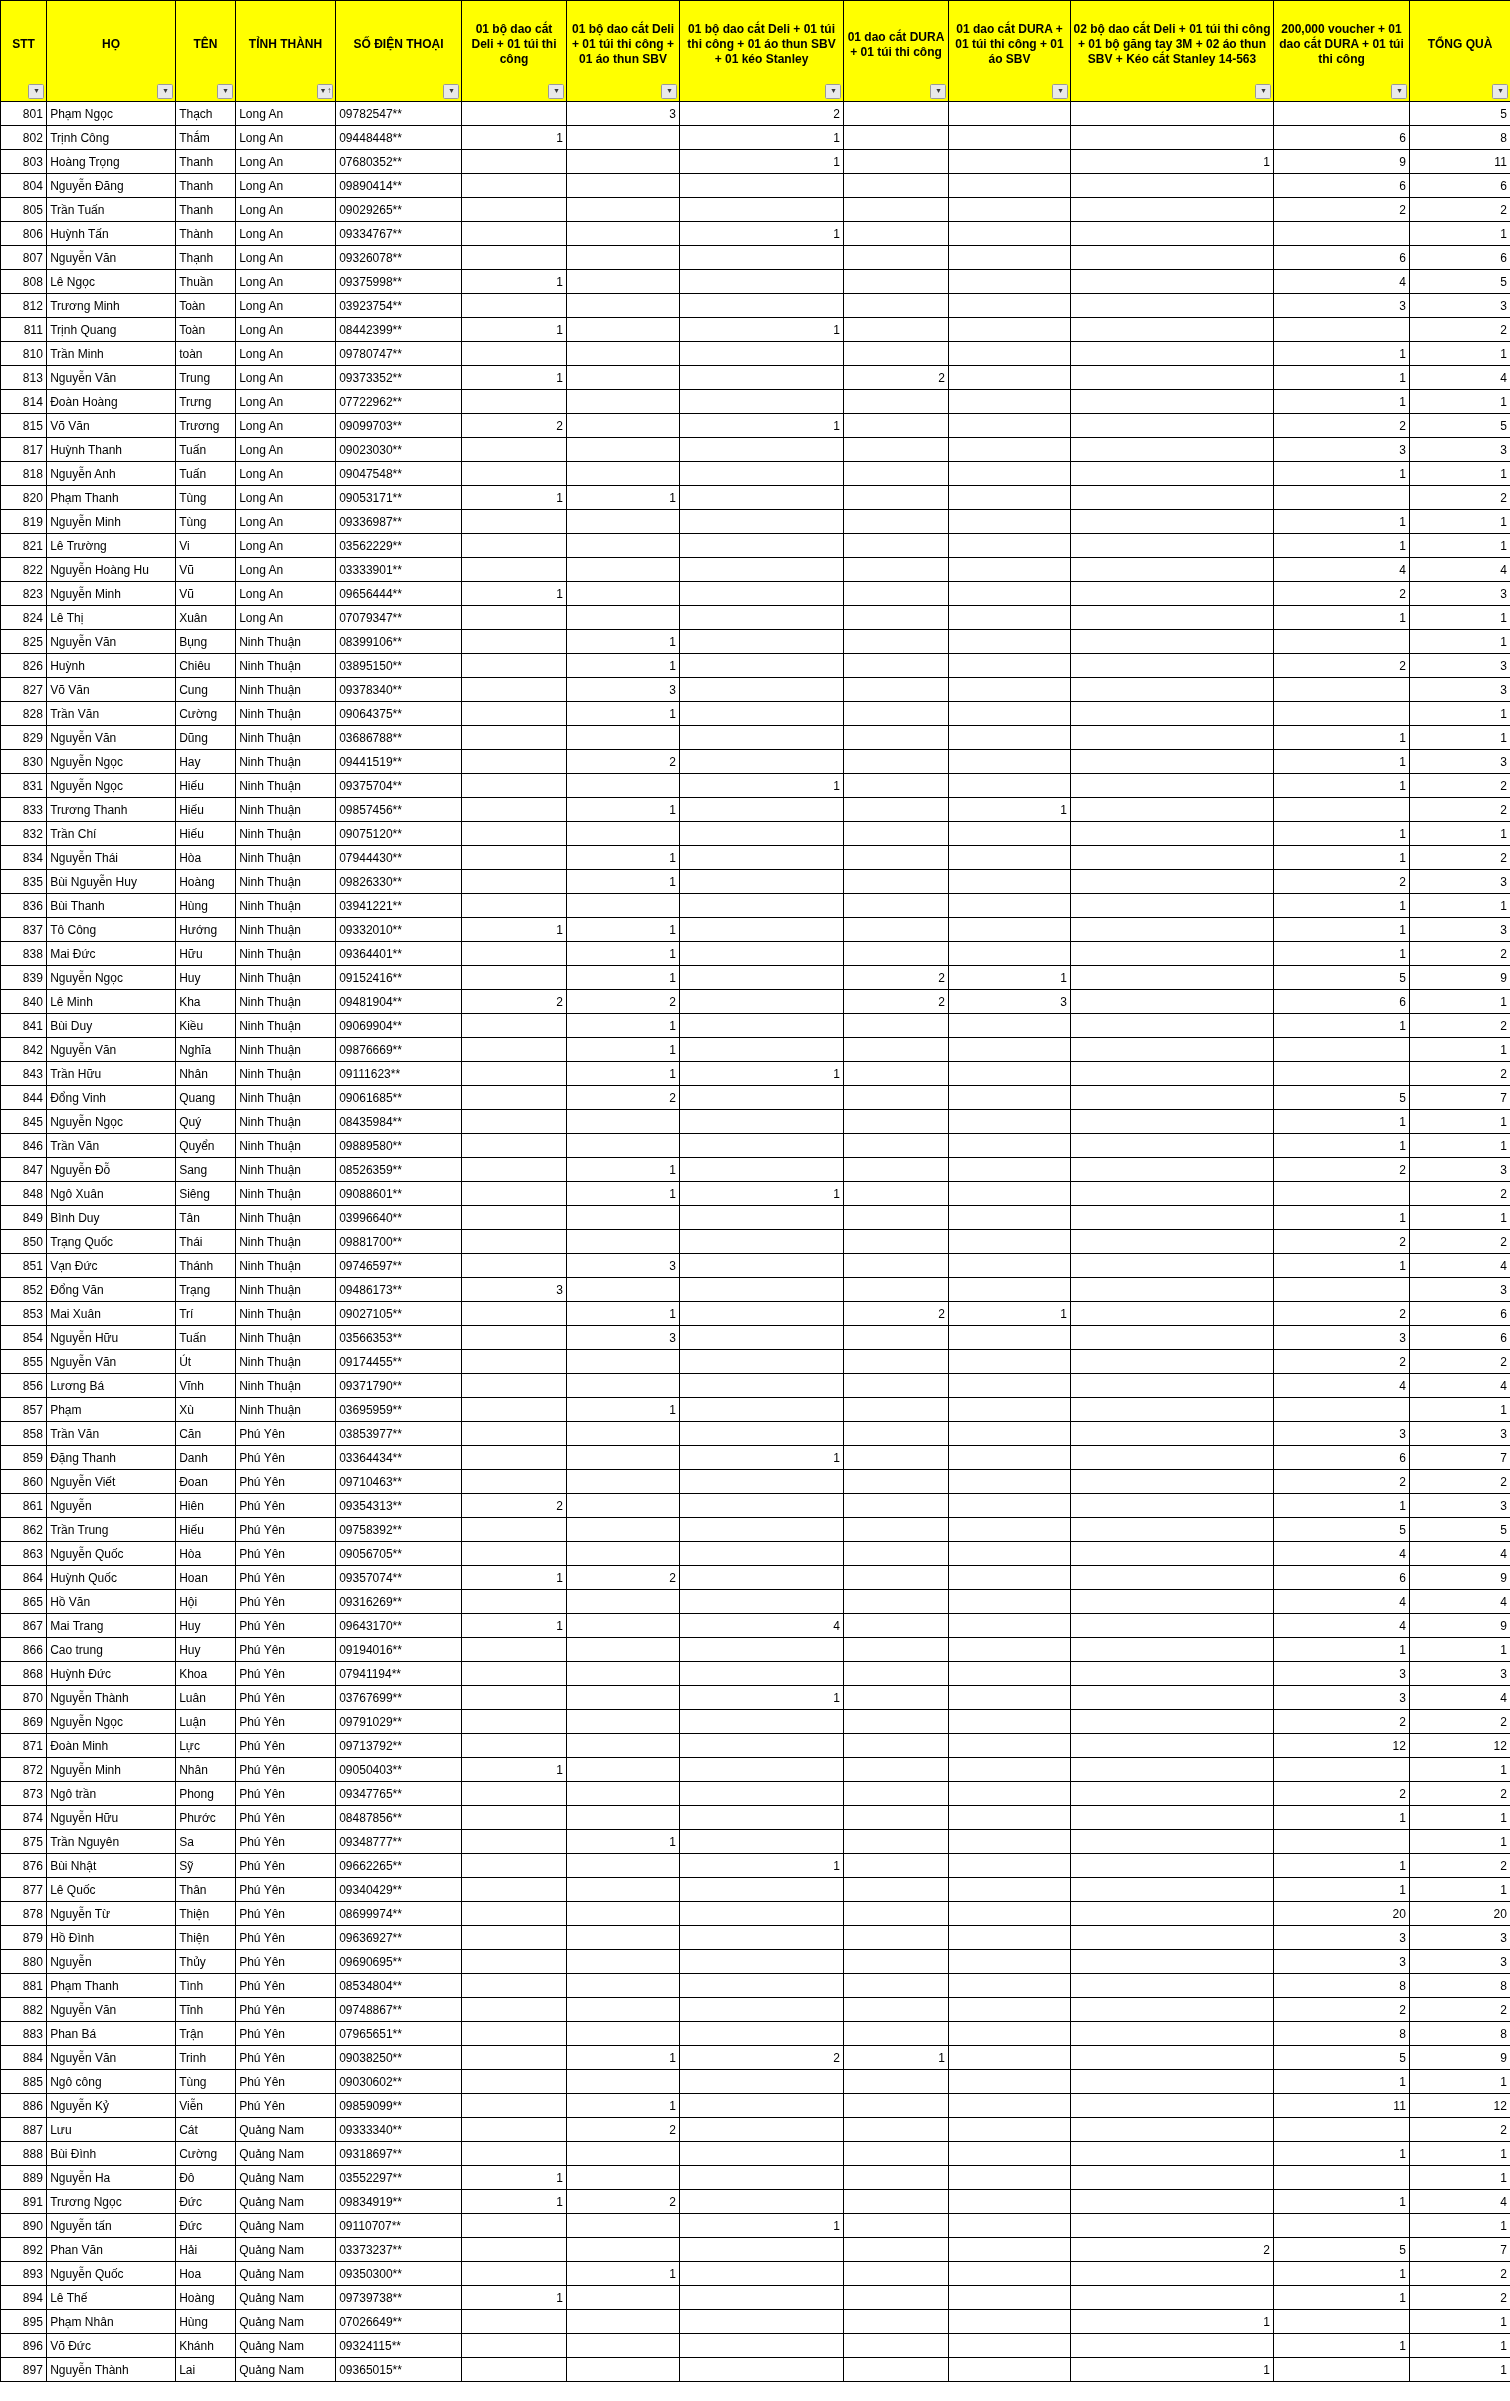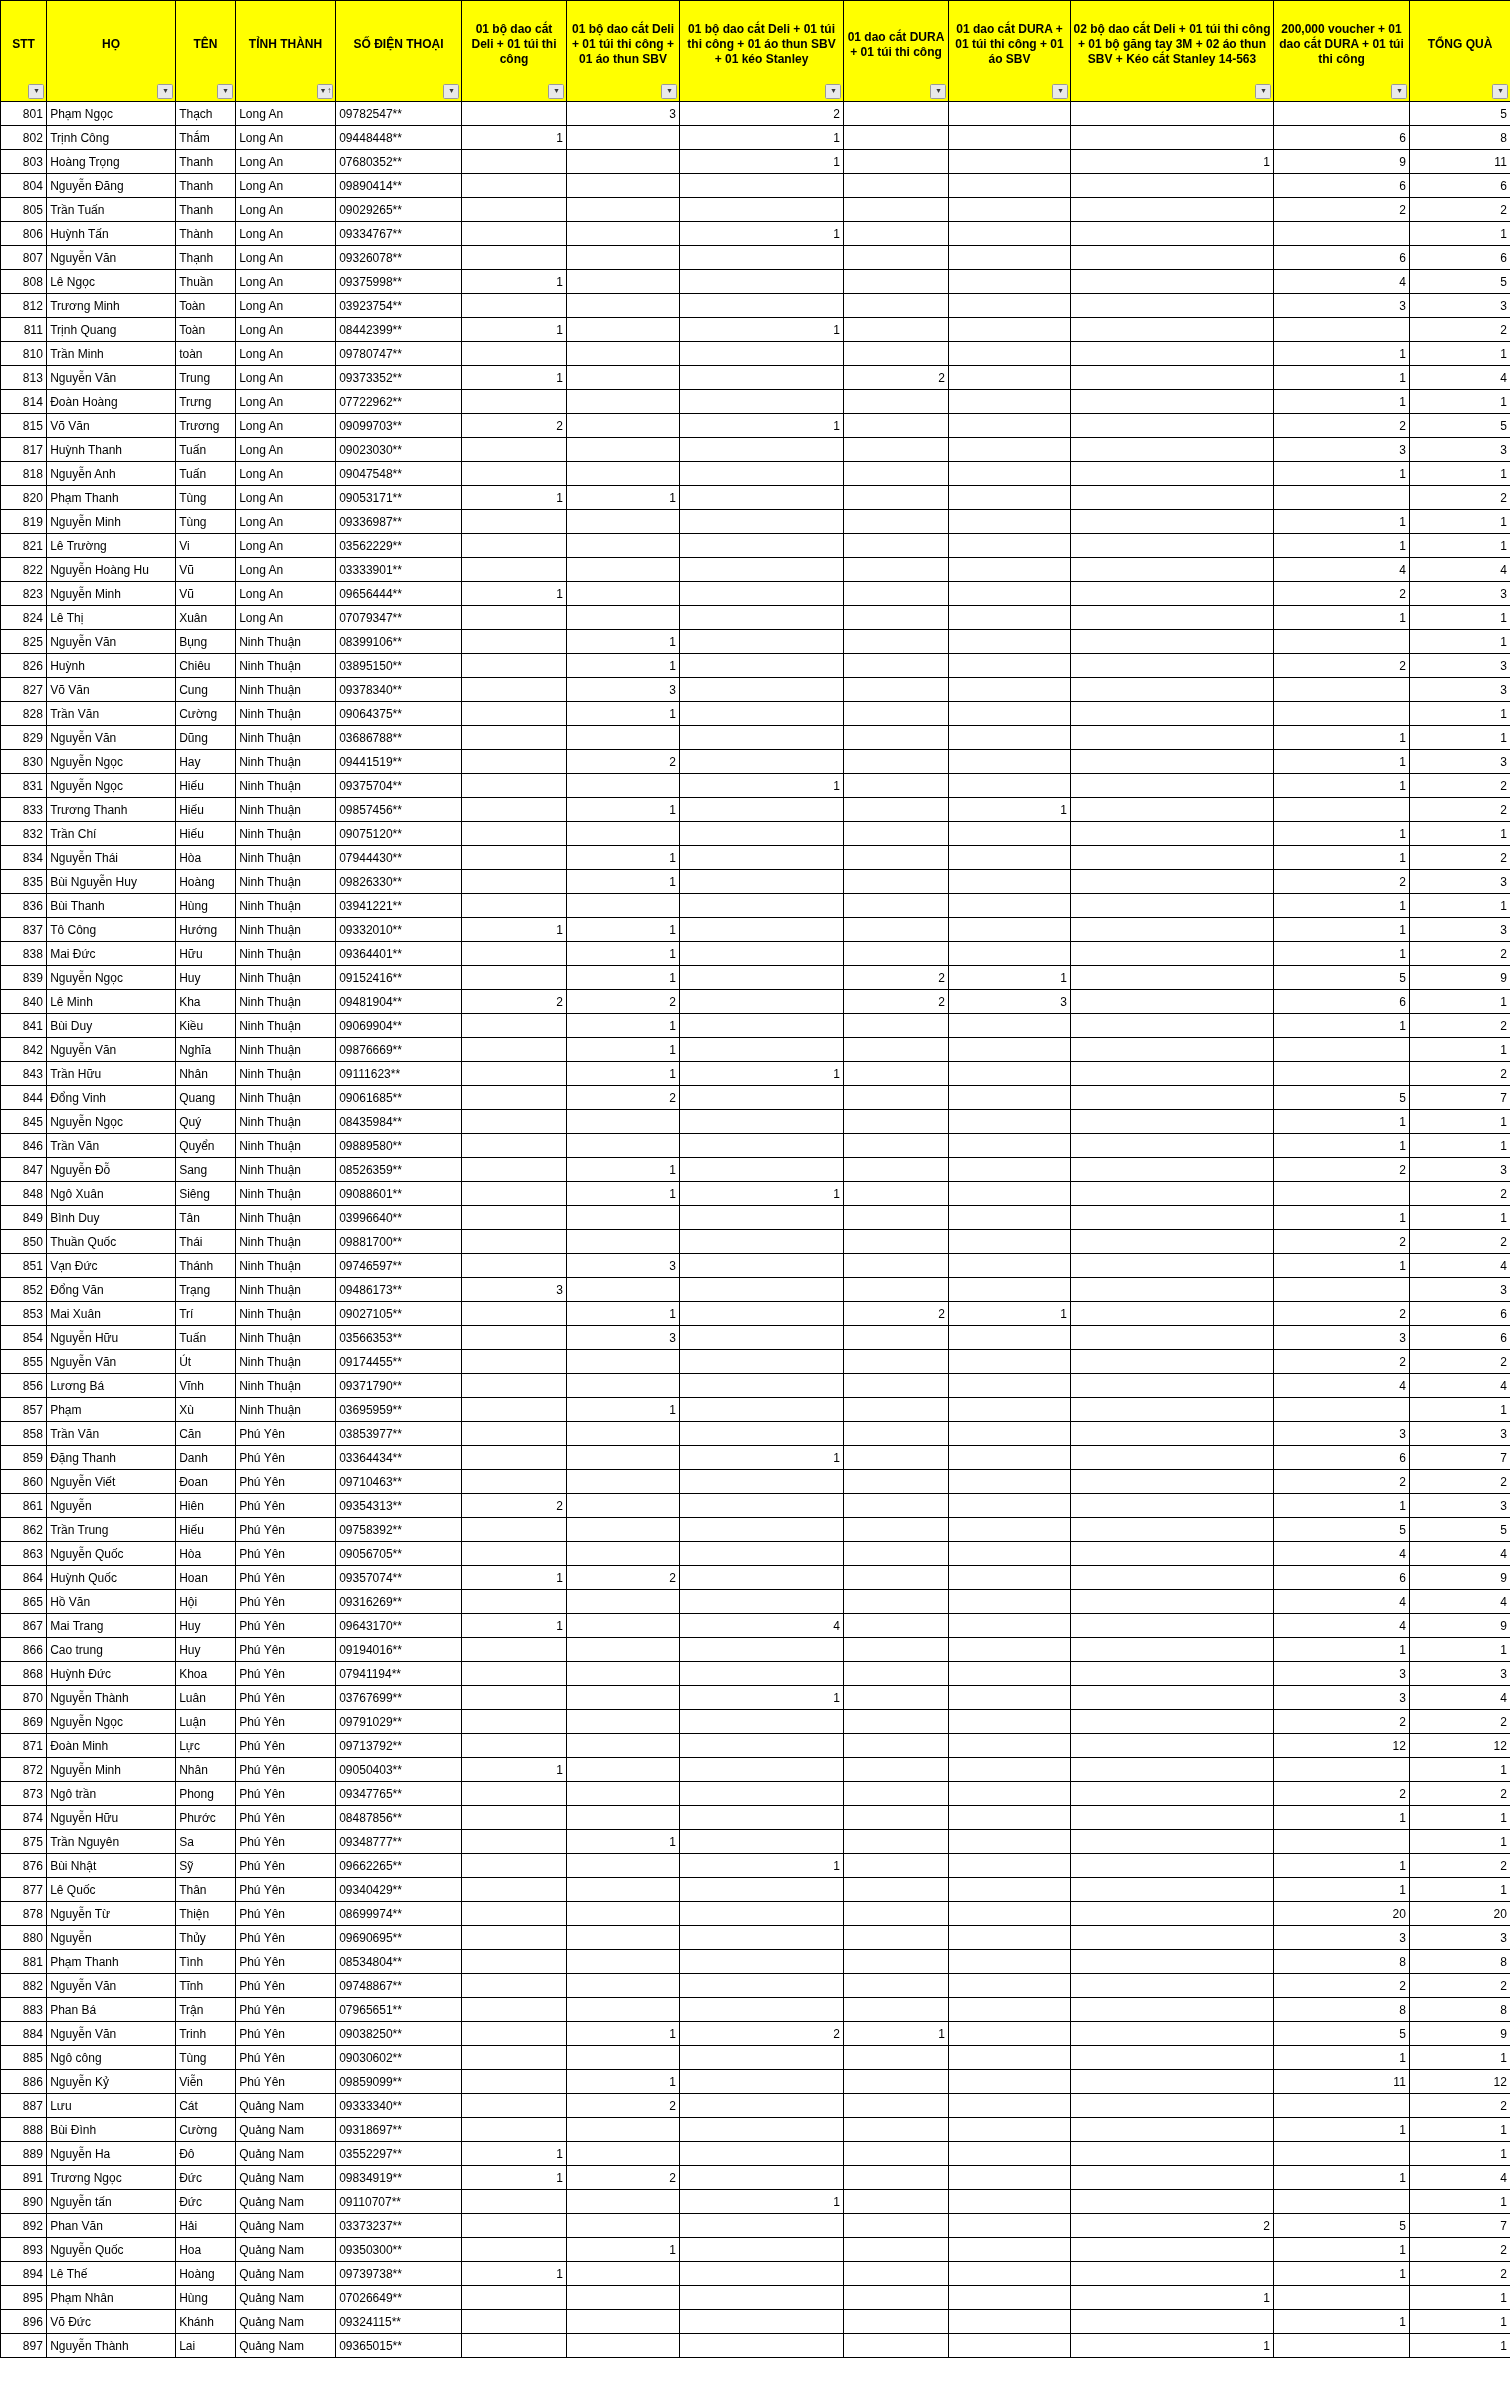--- a/index.html
+++ b/index.html
@@ -762,21 +762,21 @@
           <td class="ar"></td>
           <td class="ar"></td>
           <td class="ar"></td>
           <td class="ar"></td>
           <td class="ar"></td>
           <td class="ar">1</td>
           <td class="ar">1</td>
         </tr>
         <tr>
           <td class="ar">850</td>
-          <td class="al">Thuần Quốc</td>
+          <td class="al">Trạng Quốc</td>
           <td class="al">Thái</td>
           <td class="al">Ninh Thuận</td>
           <td class="al">09881700**</td>
           <td class="ar"></td>
           <td class="ar"></td>
           <td class="ar"></td>
           <td class="ar"></td>
           <td class="ar"></td>
           <td class="ar"></td>
           <td class="ar">2</td>
@@ -1194,20 +1194,35 @@
           <td class="al">Phú Yên</td>
           <td class="al">08699974**</td>
           <td class="ar"></td>
           <td class="ar"></td>
           <td class="ar"></td>
           <td class="ar"></td>
           <td class="ar"></td>
           <td class="ar"></td>
           <td class="ar">20</td>
           <td class="ar">20</td>
+        </tr>
+        <tr>
+          <td class="ar">879</td>
+          <td class="al">Hồ Đình</td>
+          <td class="al">Thiện</td>
+          <td class="al">Phú Yên</td>
+          <td class="al">09636927**</td>
+          <td class="ar"></td>
+          <td class="ar"></td>
+          <td class="ar"></td>
+          <td class="ar"></td>
+          <td class="ar"></td>
+          <td class="ar"></td>
+          <td class="ar">3</td>
+          <td class="ar">3</td>
         </tr>
         <tr>
           <td class="ar">880</td>
           <td class="al">Nguyễn</td>
           <td class="al">Thủy</td>
           <td class="al">Phú Yên</td>
           <td class="al">09690695**</td>
           <td class="ar"></td>
           <td class="ar"></td>
           <td class="ar"></td>

